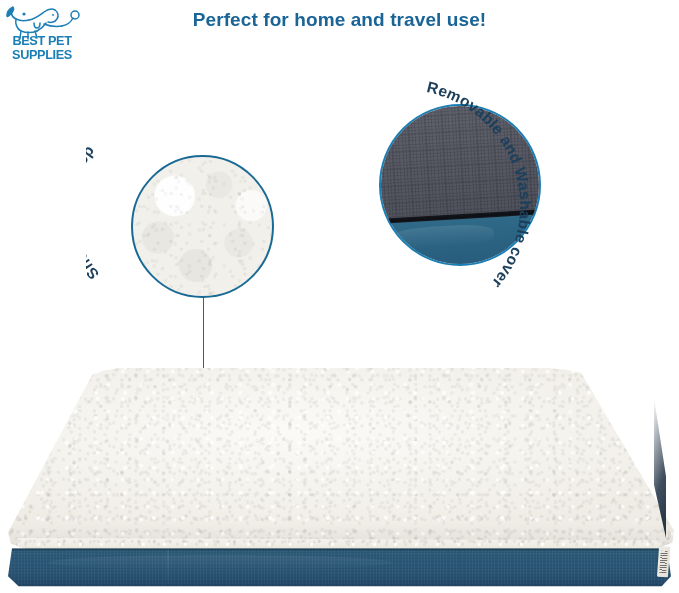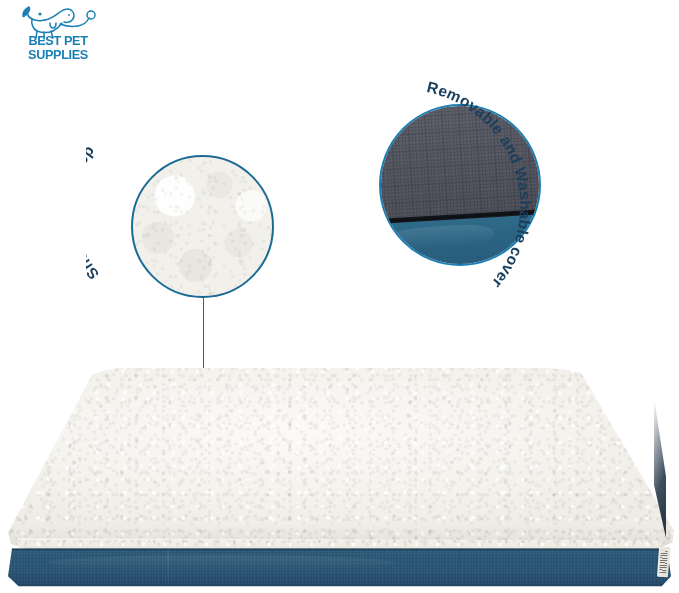--- a/index.html
+++ b/index.html
@@ -5,21 +5,21 @@
   html,body{margin:0;padding:0;}
   body{
     width:679px;height:593px;overflow:hidden;position:relative;
     background:#ffffff;
     font-family:"Liberation Sans", sans-serif;
     -webkit-font-smoothing:antialiased;
   }
   .stage{position:absolute;left:0;top:0;width:679px;height:593px;}
 
   
-  .logo{position:absolute;left:20px;top:2px;width:78px;height:62px;}
+  .logo{position:absolute;left:4px;top:2px;width:78px;height:62px;}
   .logo svg{display:block;width:78px;height:44px;}
   .logo-wordmark{
     position:absolute;left:1px;top:32px;width:74px;
     text-align:center;line-height:1.0;
   }
   .logo-wordmark span{
     display:block;color:#1b7fb5;font-weight:bold;
     font-size:13.5px;letter-spacing:-0.4px;
     font-family:"Liberation Sans", sans-serif;
     transform:scaleX(0.94);
@@ -254,20 +254,21 @@
       <path d="M9 5 C5 6 2 10 3 15 C6 14 9 11 10 7 Z" fill="#1b7fb5" stroke="#1b7fb5" stroke-width="1"></path>
       <circle cx="20" cy="12" r="1.6" fill="#1b7fb5"></circle>
       <circle cx="49" cy="13" r="0.9" fill="#1b7fb5"></circle>
     </svg>
     <div class="logo-wordmark">
       <span>BEST PET</span>
       <span>SUPPLIES</span>
     </div>
   </div>
 
+  <div class="headline">Perfect for home and travel use!</div>
 
   <div class="callout callout-fleece">
     <div class="fleece-noise"></div>
   </div>
 
   <svg class="curve-label label-fleece" viewBox="0 0 220 220">
     <defs>
       <path id="arcFleece" d="M 18,168 A 94,94 0 0 1 150,30" fill="none"></path>
     </defs>
     <text>

